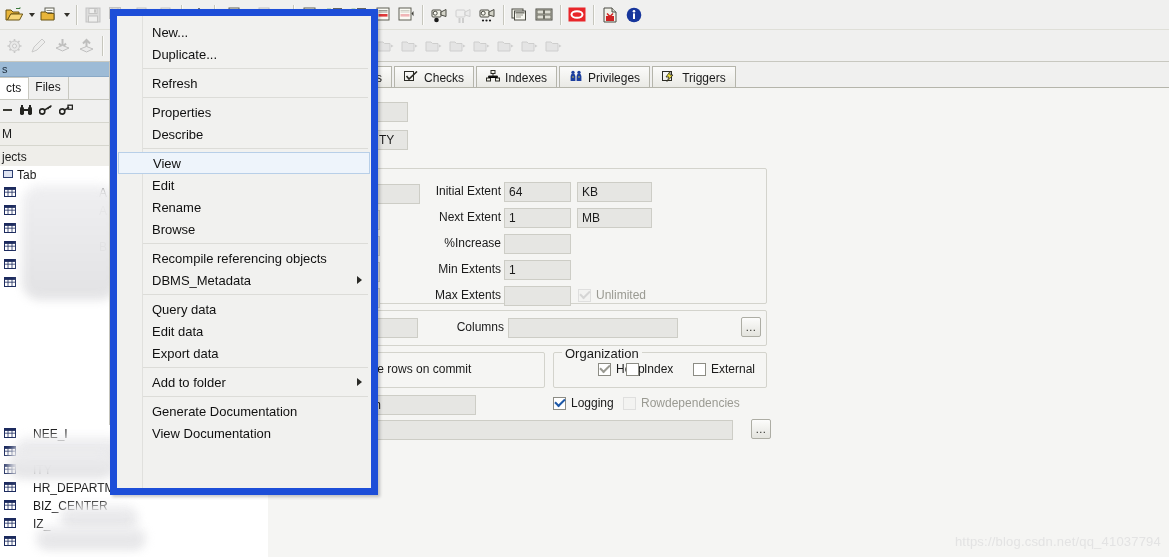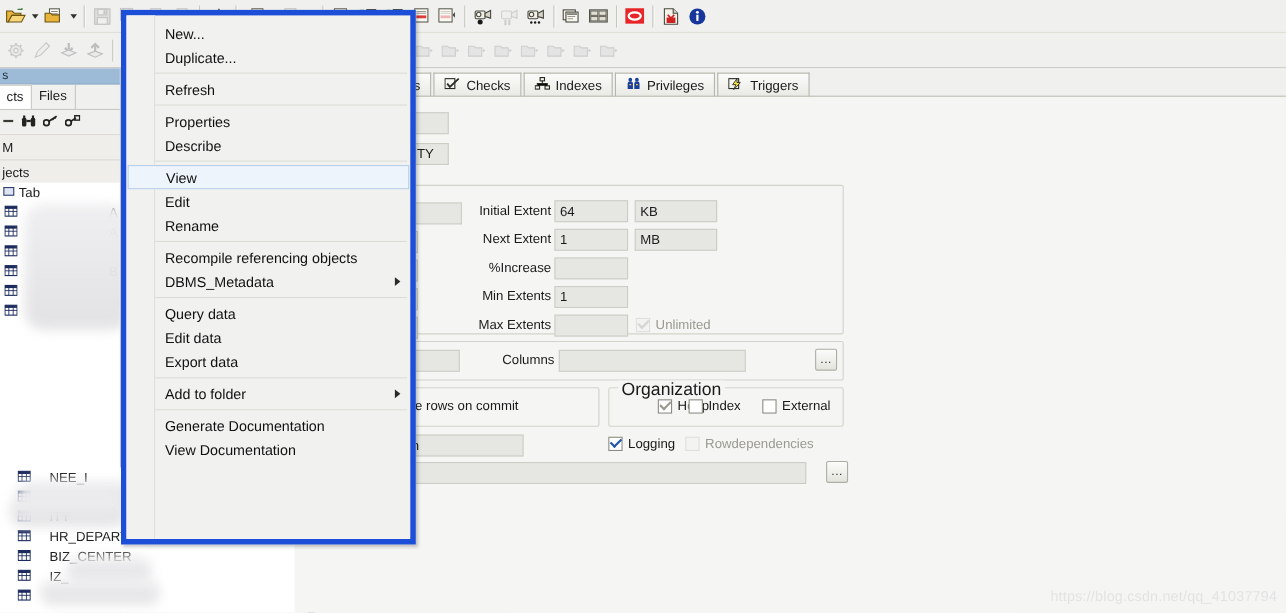--- a/index.html
+++ b/index.html
@@ -46,55 +46,55 @@
   .sb-tree{position:absolute;left:0;right:0;top:104px;bottom:0;background:#fff;overflow:hidden;}
   .tnode{display:flex;align-items:center;height:18px;padding-left:2px;white-space:nowrap;
          font-size:12px;}
   .tnode .tico{flex:0 0 auto;margin-right:3px;}
   
   .blurbox{position:absolute;background:linear-gradient(180deg,#efeff1,#e2e2e4);
            filter:blur(5px);border-radius:18px;opacity:.97;}
 
   
   .treewide{position:absolute;left:0;top:425px;width:268px;height:132px;background:#fff;
-            border-right:6px solid #14532d;overflow:hidden;padding-left:12px;}
+            border-right:6px solid #14532d;overflow:hidden;}
 
   
   .main{position:absolute;left:268px;top:62px;right:0;bottom:0;background:#f0f0ef;}
   .tabstrip{position:absolute;left:0;top:2px;height:24px;display:flex;align-items:flex-end;}
   .tab{height:22px;display:flex;align-items:center;gap:5px;padding:0 9px;
        background:linear-gradient(180deg,#fbfbfa,#e9e9e4);
        border:1px solid #b5b5ab;border-bottom:none;margin-right:2px;font-size:12px;
        box-sizing:border-box;}
   .tabline{position:absolute;left:0;right:0;top:25px;height:1px;background:#b5b5ab;}
 
   .pane{position:absolute;left:0;top:26px;right:0;bottom:0;background:#f5f5f3;}
   .lbl{font-size:12px;color:#1a1a1a;text-align:right;}
   .inp{background:#e6e6e3;border:1px solid #cdcdc6;height:20px;box-sizing:border-box;
        display:flex;align-items:center;padding-left:4px;font-size:12px;color:#1b1b1b;
        white-space:nowrap;overflow:hidden;}
   .grp{position:absolute;border:1px solid #d3d3cc;border-radius:2px;background:#f5f5f3;}
   .grp>legend,.grplbl{position:absolute;top:-8px;left:8px;background:#f5f5f3;padding:0 3px;
-       font-size:16px;color:#1a1a1a;}
+       font-size:13px;color:#1a1a1a;}
   .dots{width:20px;height:20px;border:1px solid #adada4;border-radius:2px;
         background:linear-gradient(180deg,#fcfcfb,#e4e4de);
         display:flex;align-items:center;justify-content:center;font-size:11px;
         letter-spacing:.5px;color:#2a2a26;box-sizing:border-box;line-height:8px;}
   .cbx{width:13px;height:13px;border:1px solid #8c8c84;background:#fff;box-sizing:border-box;
        display:inline-flex;align-items:center;justify-content:center;flex:0 0 auto;}
   .cbx.on::after{content:"";width:8px;height:4px;border-left:2px solid #1d58a7;
        border-bottom:2px solid #1d58a7;transform:rotate(-45deg) translate(1px,-1px);}
   .cbx.on.grey::after{border-color:#9a9a92;}
   .cbx.dis{background:#efefec;border-color:#b5b5ad;}
   .ck{display:flex;align-items:center;gap:5px;font-size:12px;}
   .ck.muted{color:#9a9a92;}
 
   
   .menu{position:absolute;left:110px;top:9px;width:268px;height:486px;
-        background:#f1f1ef;border:5px solid #1d4ed8;
+        background:#f1f1ef;border:7px solid #1d4ed8;
         box-shadow:2px 2px 3px rgba(0,0,0,.22);box-sizing:border-box;z-index:40;}
   .menu .gutter{position:absolute;left:0;top:0;bottom:0;width:25px;background:#f1f1ef;
         border-right:1px solid #e0e0dd;}
   .mi{position:relative;height:22px;display:flex;align-items:center;
       padding-left:35px;font-size:13px;color:#101010;box-sizing:border-box;z-index:2;}
   .mi.sel{background:#eef4fb;border:1px solid #b8cfe8;margin:0 1px;height:22px;
           padding-left:34px;}
   .msep{height:1px;background:#dcdcd8;margin:3px 3px 3px 26px;}
   .arrow{position:absolute;right:9px;top:50%;transform:translateY(-50%);
          width:0;height:0;border-top:4px solid transparent;border-bottom:4px solid transparent;
@@ -823,20 +823,23 @@
         <div class="msep"></div>
         <div class="mi sel">
           <span>View</span>
         </div>
         <div class="mi">
           <span>Edit</span>
         </div>
         <div class="mi">
           <span>Rename</span>
         </div>
+        <div class="mi">
+          <span>Browse</span>
+        </div>
         <div class="msep"></div>
         <div class="mi">
           <span>Recompile referencing objects</span>
         </div>
         <div class="mi">
           <span>DBMS_Metadata</span>
           <span class="arrow"></span>
         </div>
         <div class="msep"></div>
         <div class="mi">

